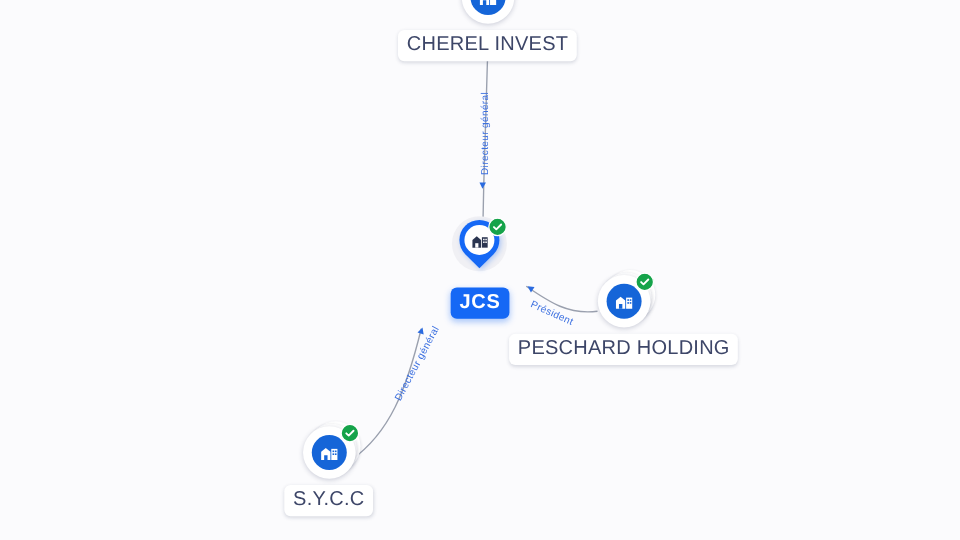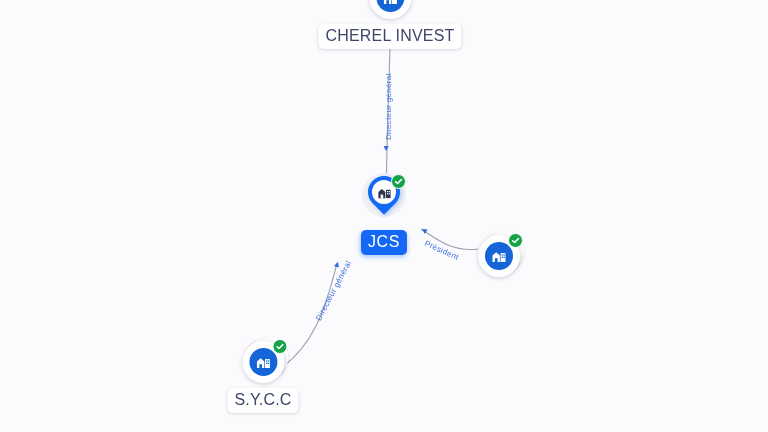--- a/index.html
+++ b/index.html
@@ -120,21 +120,21 @@
     letter-spacing: .2px;
     padding: 3px 7px 4px;
     border-radius: 5px;
     white-space: nowrap;
     box-shadow: 0 1px 3px rgba(30, 41, 80, 0.16);
     font-family: "Liberation Sans", sans-serif;
   }
   .node-label.primary {
     background: #1568f5;
     color: #ffffff;
-    font-weight: normal;
+    font-weight: bold;
     letter-spacing: .6px;
     box-shadow: 0 2px 5px rgba(21, 104, 245, 0.35);
   }
 
   
   .pin-wrap {
     position: relative;
     width: 46px;
     height: 52px;
   }
@@ -261,20 +261,21 @@
               <rect x="3.9" y="10.2" width="2.7" height="3.8" fill="#1565d8"></rect>
             </svg>
           </div>
         </div>
         <div class="verified-badge">
           <svg width="9" height="9" viewBox="0 0 10 10" aria-hidden="true">
             <path d="M1.8 5.2 L3.9 7.2 L8.2 2.9" stroke="#ffffff" stroke-width="1.7" fill="none" stroke-linecap="round" stroke-linejoin="round"></path>
           </svg>
         </div>
       </div>
+      <div class="node-label">PESCHARD HOLDING</div>
     </div>
   </div>
 
   <div class="node" style="left:263px; top:377px;">
     <div class="node-inner">
       <div class="icon-wrap">
         <div class="stack-card s1"></div>
         <div class="stack-card s2"></div>
         <div class="icon-disc">
           <div class="icon-core">

